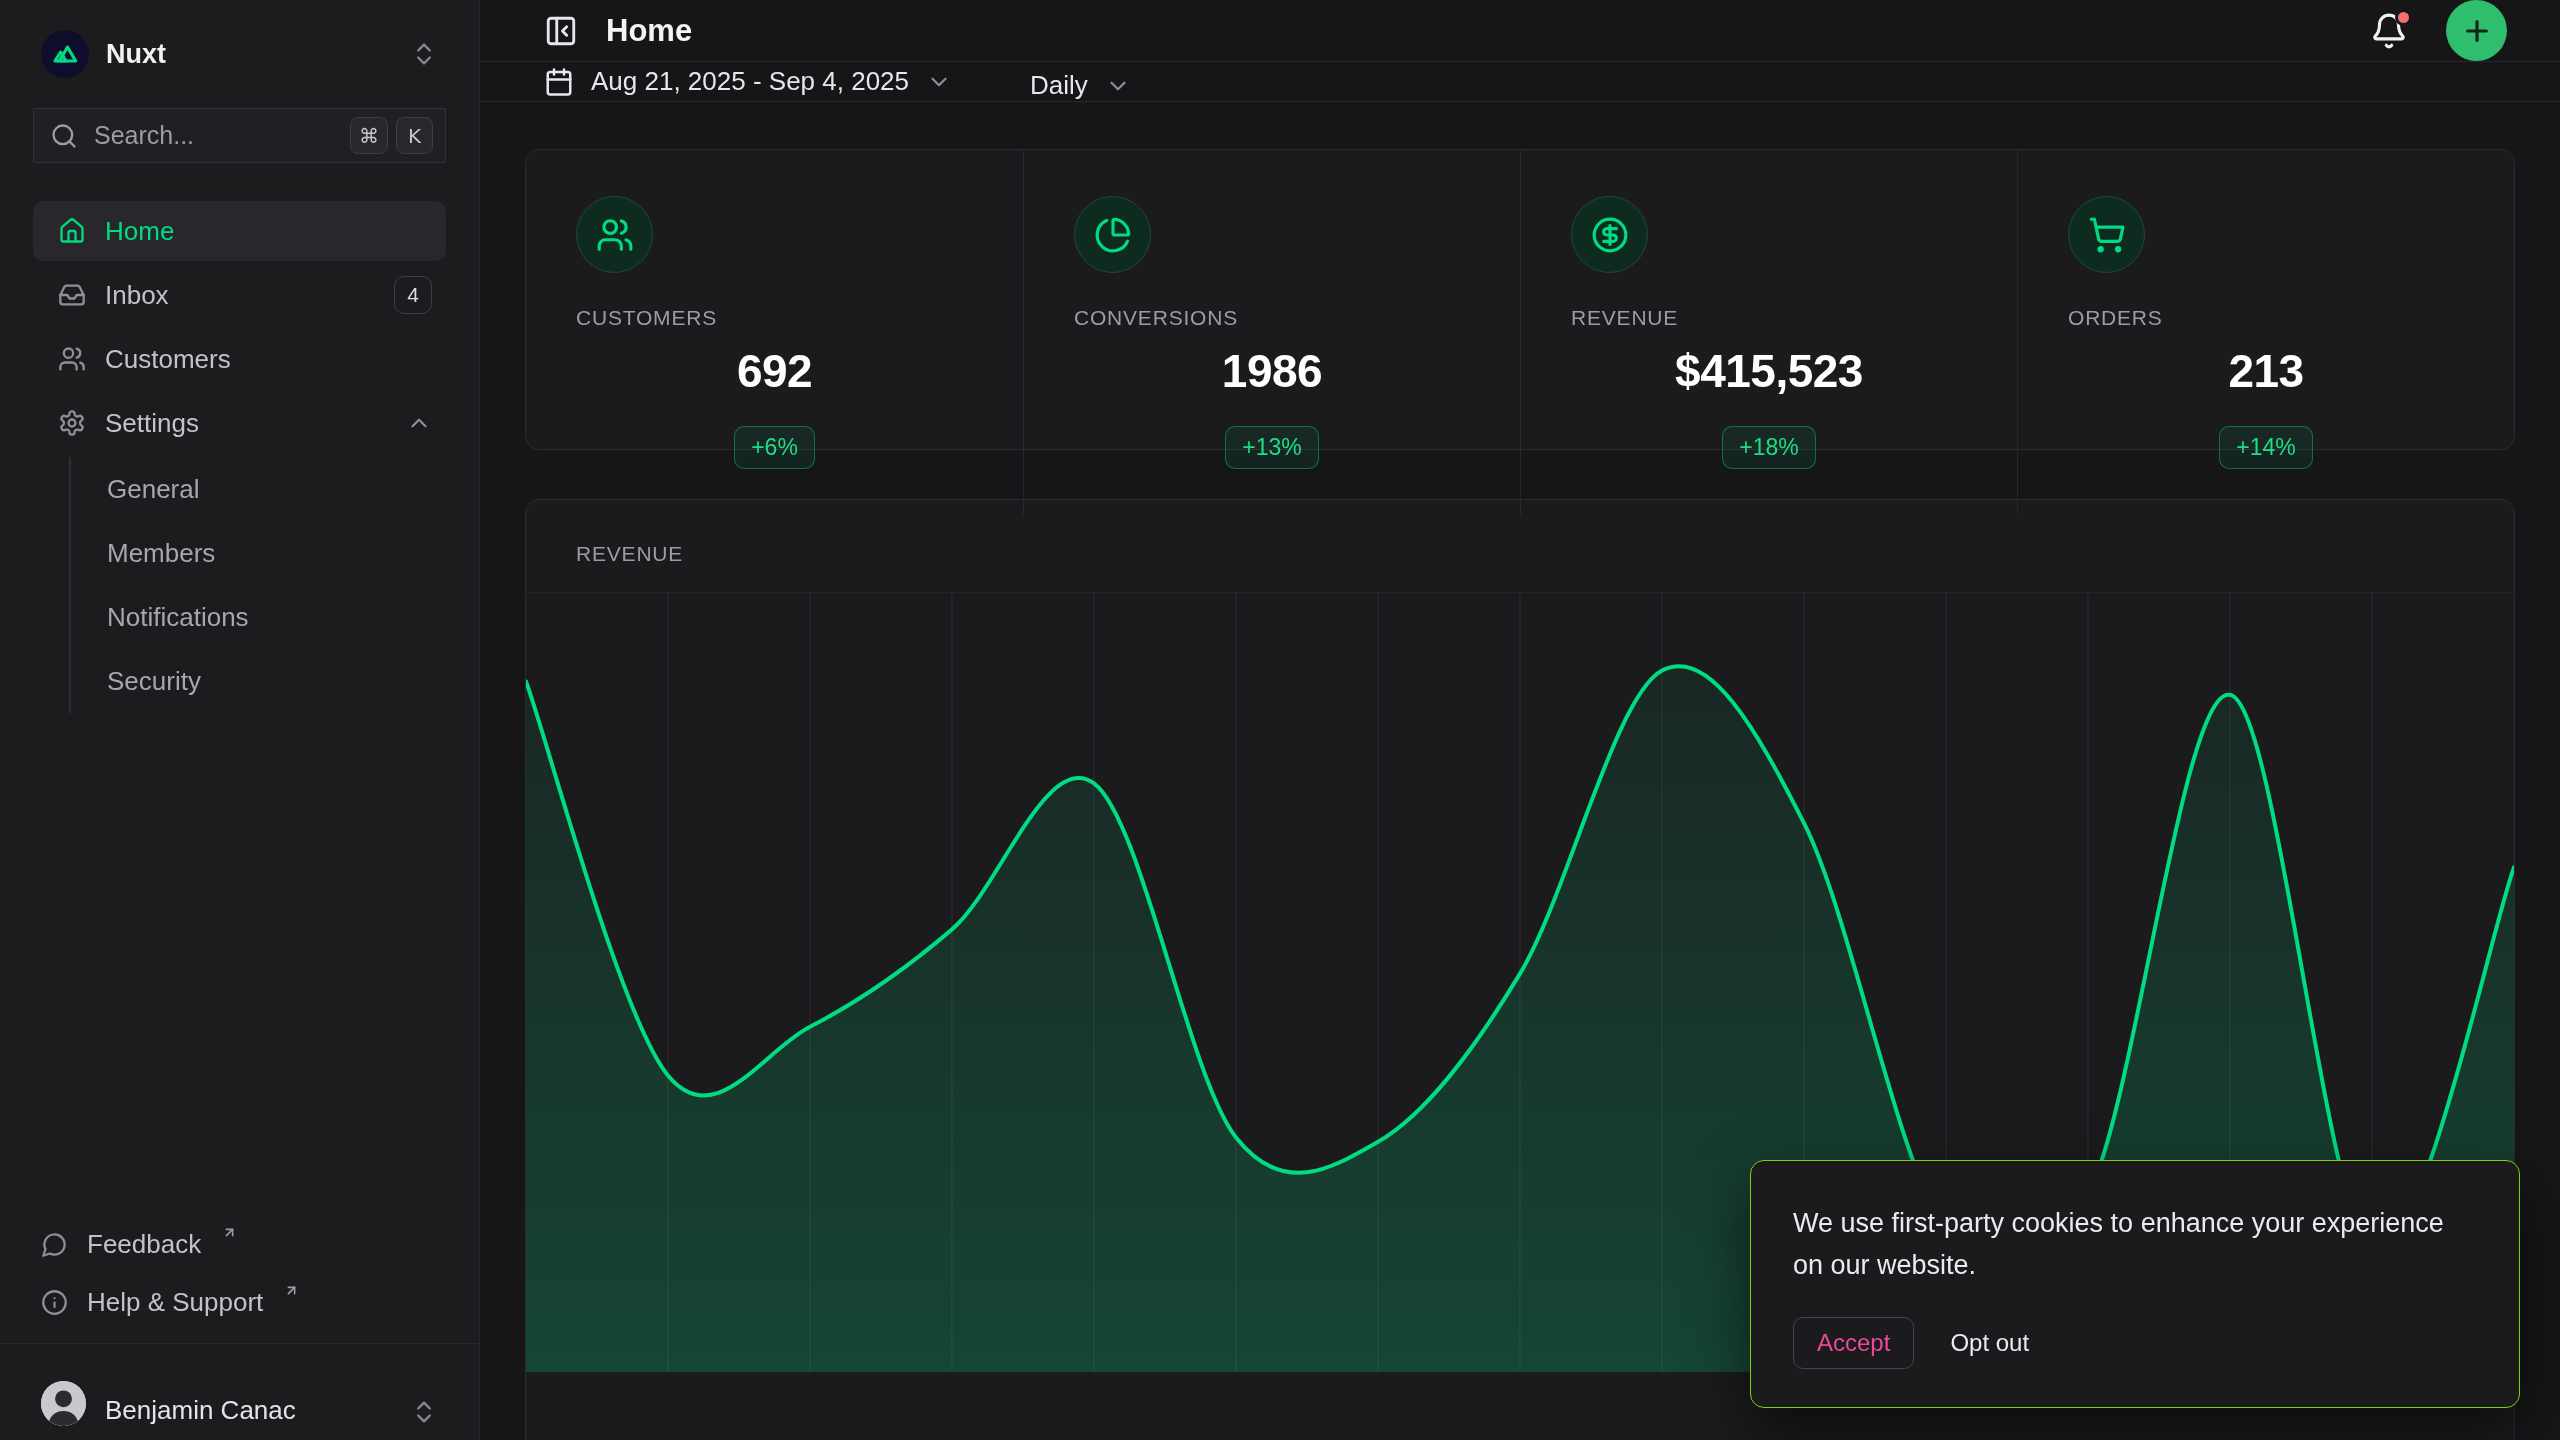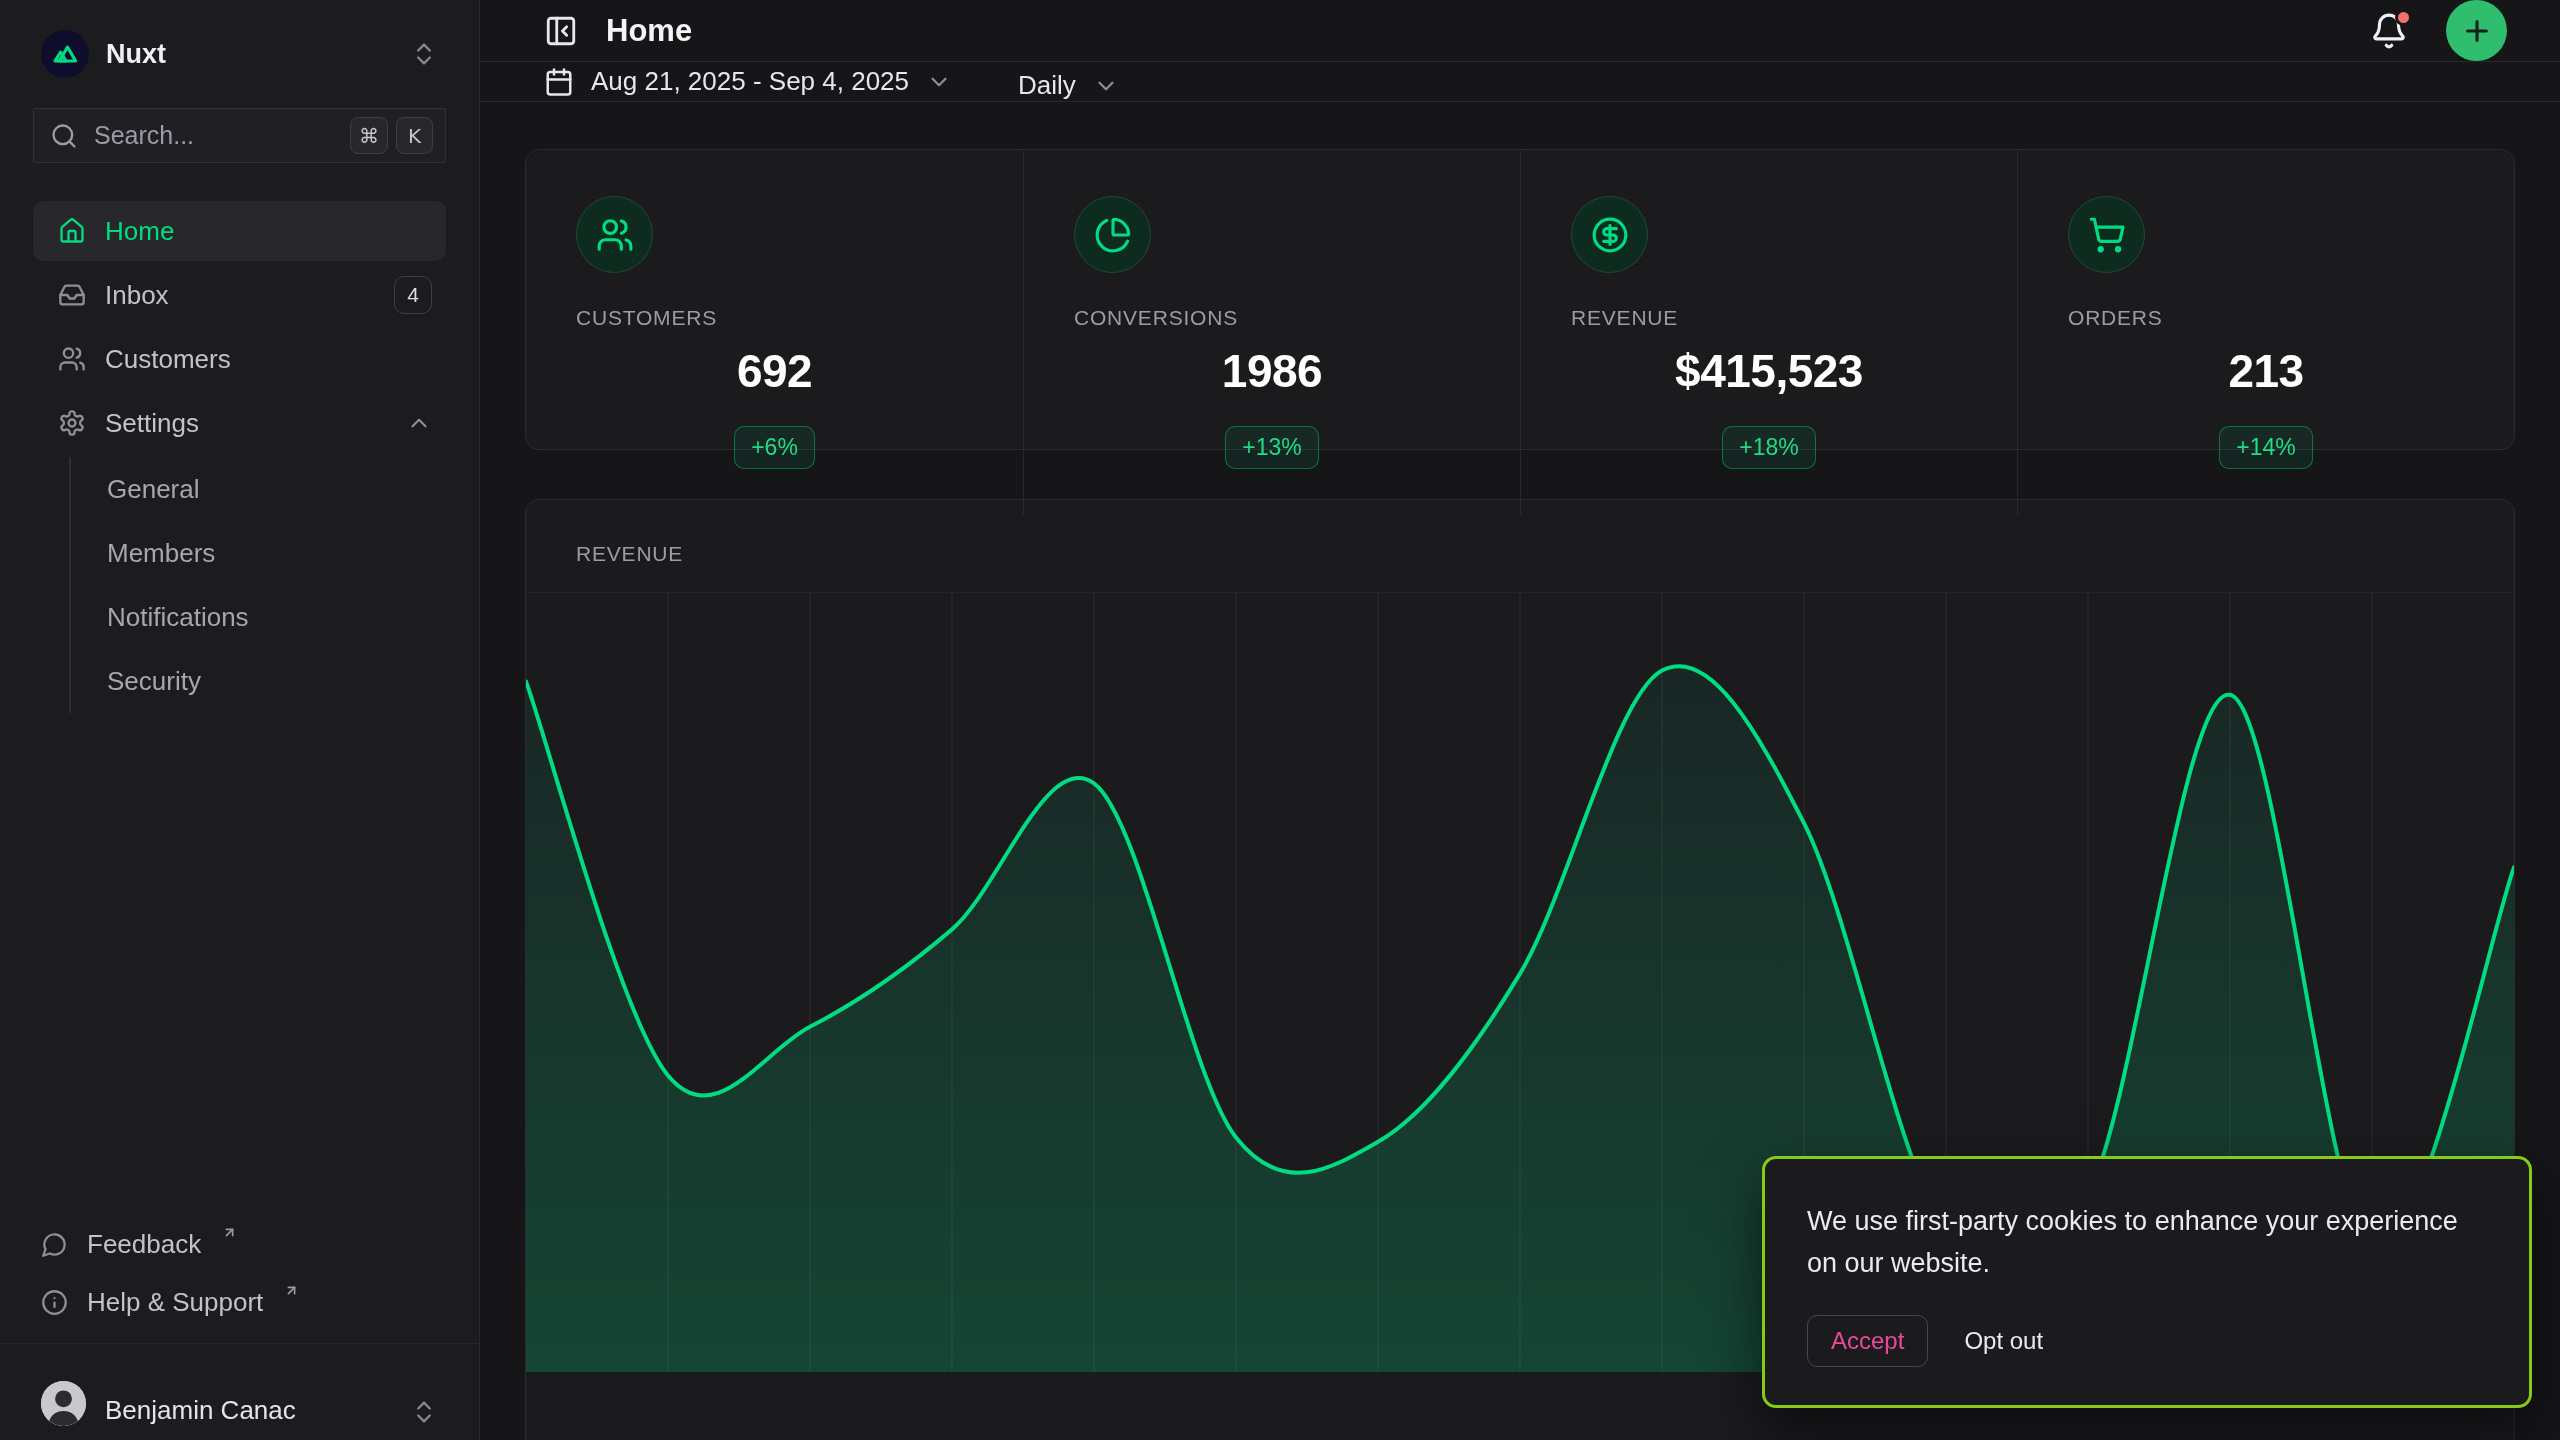--- a/index.html
+++ b/index.html
@@ -71,21 +71,21 @@
   
   .main { flex:1; display:flex; flex-direction:column; position:relative; background:#161619; }
   .topbar { height:115px; border-bottom:1px solid #28282c; display:flex; align-items:center; padding:0 53px 0 64px; }
   .collapse-btn { color:#e7e8eb; cursor:pointer; display:flex; }
   .page-title { font-size:31px; font-weight:700; color:#f4f4f6; margin-left:28px; }
   .topbar-right { margin-left:auto; display:flex; align-items:center; gap:38px; }
   .bell-wrap { position:relative; color:#f1f1f4; cursor:pointer; display:flex; }
   .bell-dot { position:absolute; top:-3px; right:-4px; width:17px; height:17px; border-radius:50%; background:#f76e6e; border:3px solid #161619; }
   .add-btn { width:61px; height:61px; border-radius:50%; background:#2ebe6e; border:none; display:flex; align-items:center; justify-content:center; color:#15241b; cursor:pointer; }
 
-  .datebar { height:112px; border-bottom:1px solid #28282c; display:flex; padding:0 64px; }
+  .datebar { height:112px; border-bottom:1px solid #28282c; display:flex; padding:0 64px;gap:12px; }
   .date-btn, .gran-btn { display:flex; align-items:center; gap:17px; color:#e6e7ea; font-size:26px; font-weight:500; cursor:pointer; }
   .date-btn .cal { color:#e6e7ea; }
   .caret-dn { color:#8d8f99; }
   .gran-btn { margin-left:66px;margin-top:8px; }
 
   .content { padding:47px 45px 0; }
 
   .stats-row {
     display:grid; grid-template-columns:1fr 1fr 1fr 1fr;
     border:1px solid #2b2b30; border-radius:14px; background:#1b1b1e; height:301px;
@@ -109,22 +109,22 @@
     margin-top:49px; border:1px solid #2b2b30; border-radius:14px;
     background:#1b1b1e; height:964px; overflow:hidden;
   }
   .rev-head { padding:42px 50px 26px; }
   .rev-label { font-size:21px; letter-spacing:0.8px; color:#9a9da5; text-transform:uppercase; }
   .rev-value { margin-top:12px; font-size:56px; font-weight:700; color:#ffffff; letter-spacing:-0.5px; }
   .plot { border-top:1px solid #242428; height:780px; position:relative; }
   .plot svg { width:100%; height:100%; }
 
   .cookie {
-    position:absolute; right:28px; bottom:32px; width:770px; z-index:20;
-    background:#1b1b1e; border:3px solid #84cc16; border-radius:14px;
+    position:absolute; right:40px; bottom:32px; width:770px; z-index:20;
+    background:#1b1b1e; border:1px solid #84cc16; border-radius:14px;
     padding:42px 42px 38px; box-shadow:0 24px 60px rgba(0,0,0,0.55);
   }
   .cookie-msg { font-size:27px; line-height:1.55; color:#eaebee; }
   .cookie-actions { margin-top:30px; display:flex; align-items:center; gap:36px; }
   .cookie-accept {
     background:transparent; border:1px solid #45454d; border-radius:10px;
     padding:11px 23px; font-size:24px; color:#ec4899; cursor:pointer;
     font-family:inherit;
     text-align:right;
   }

